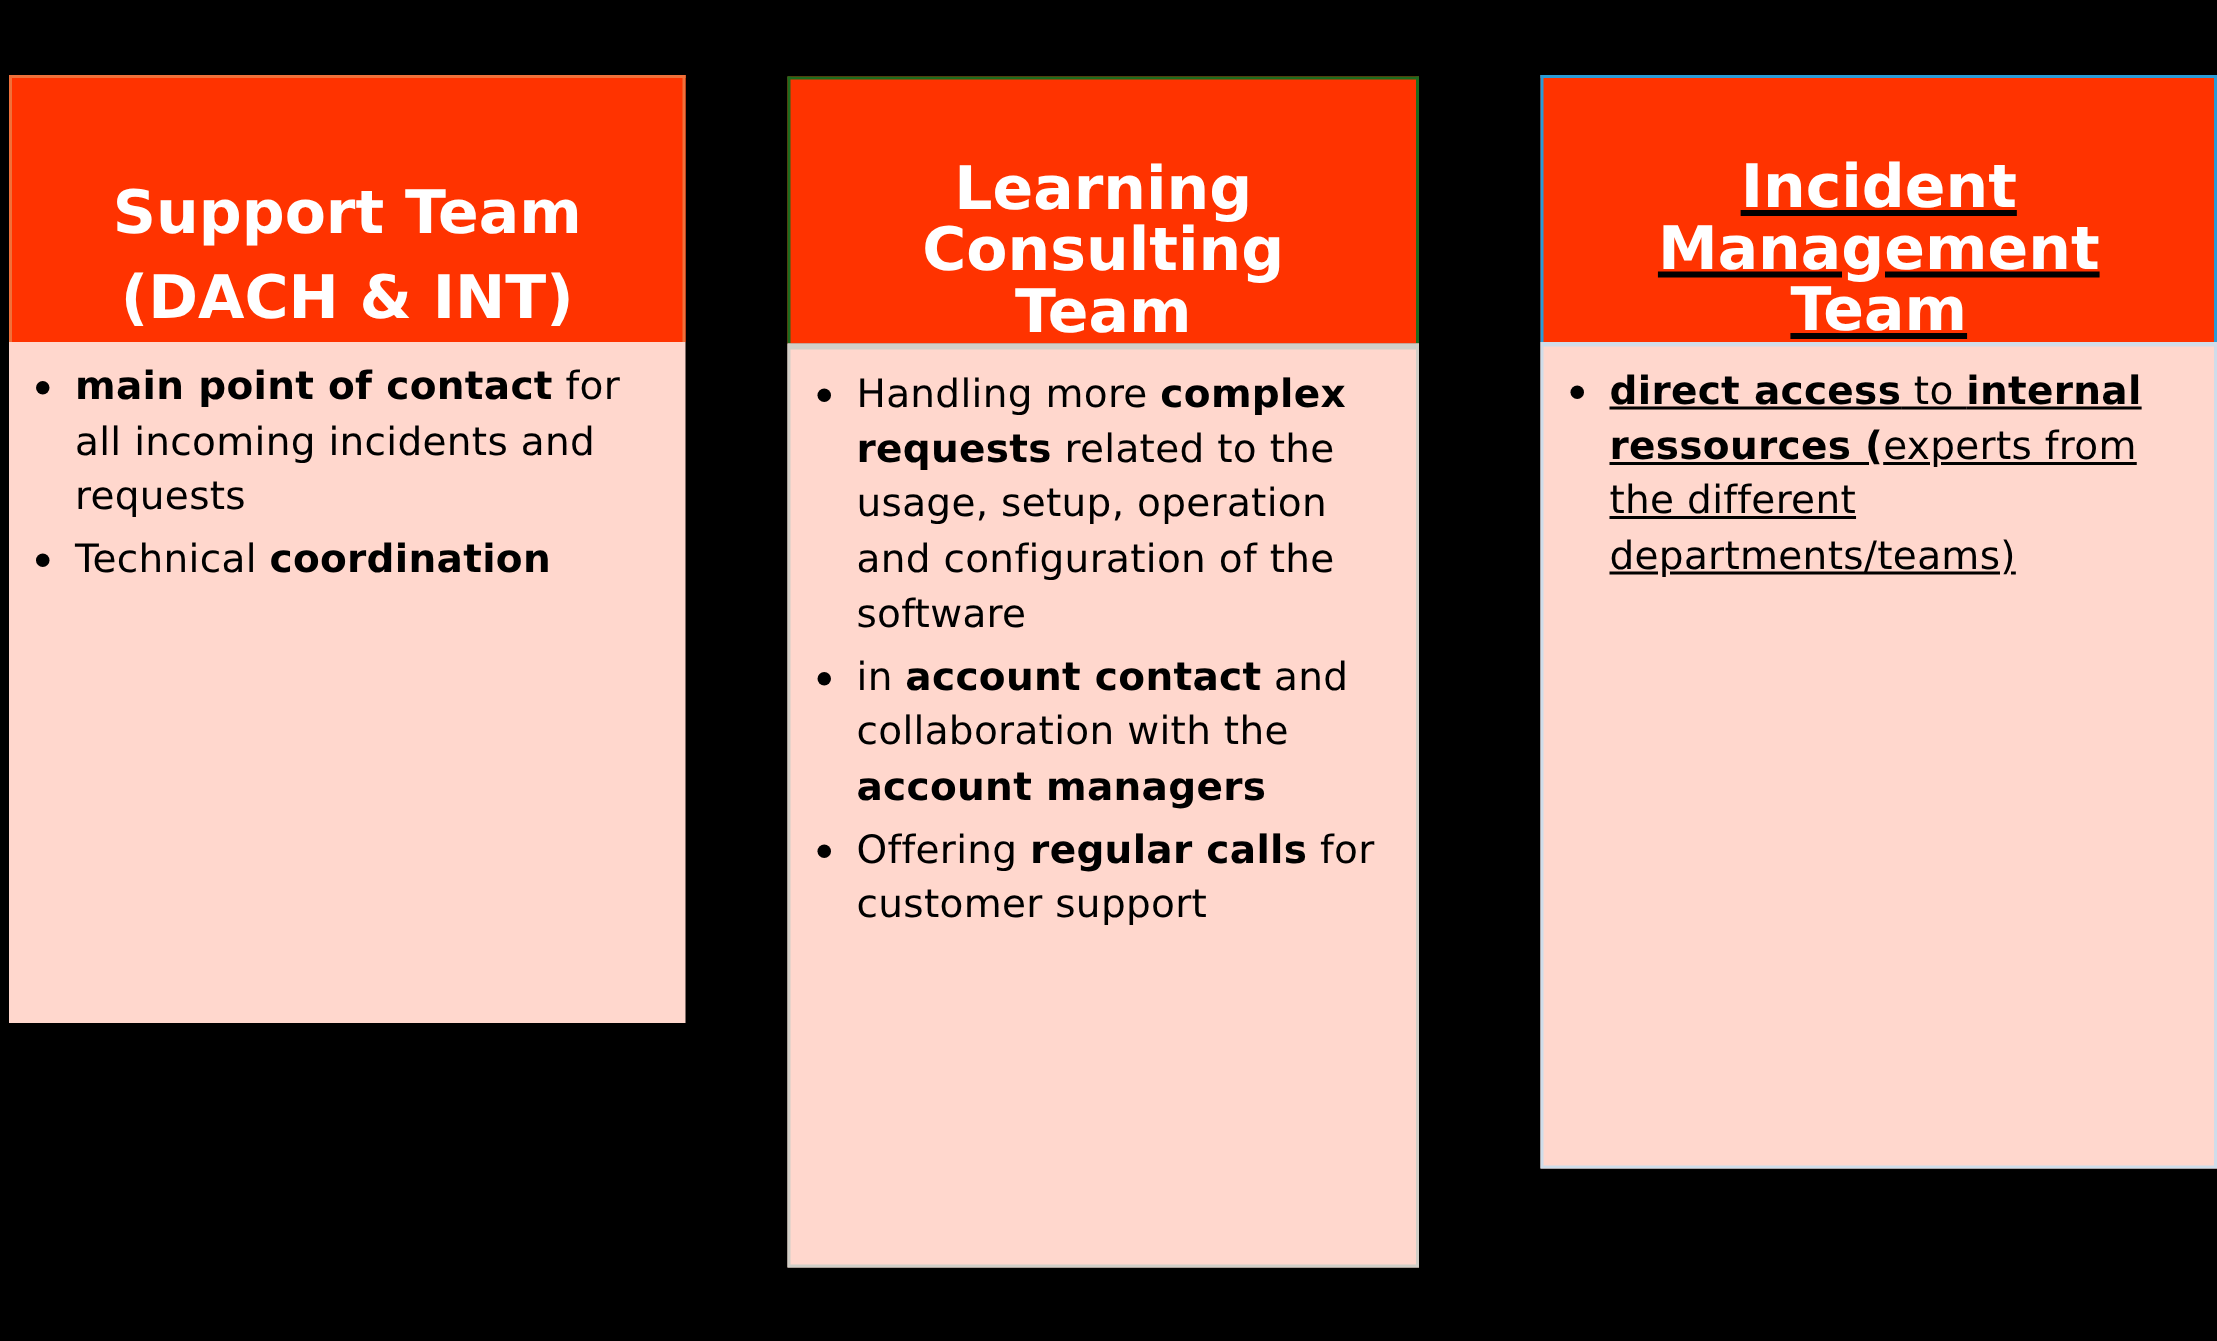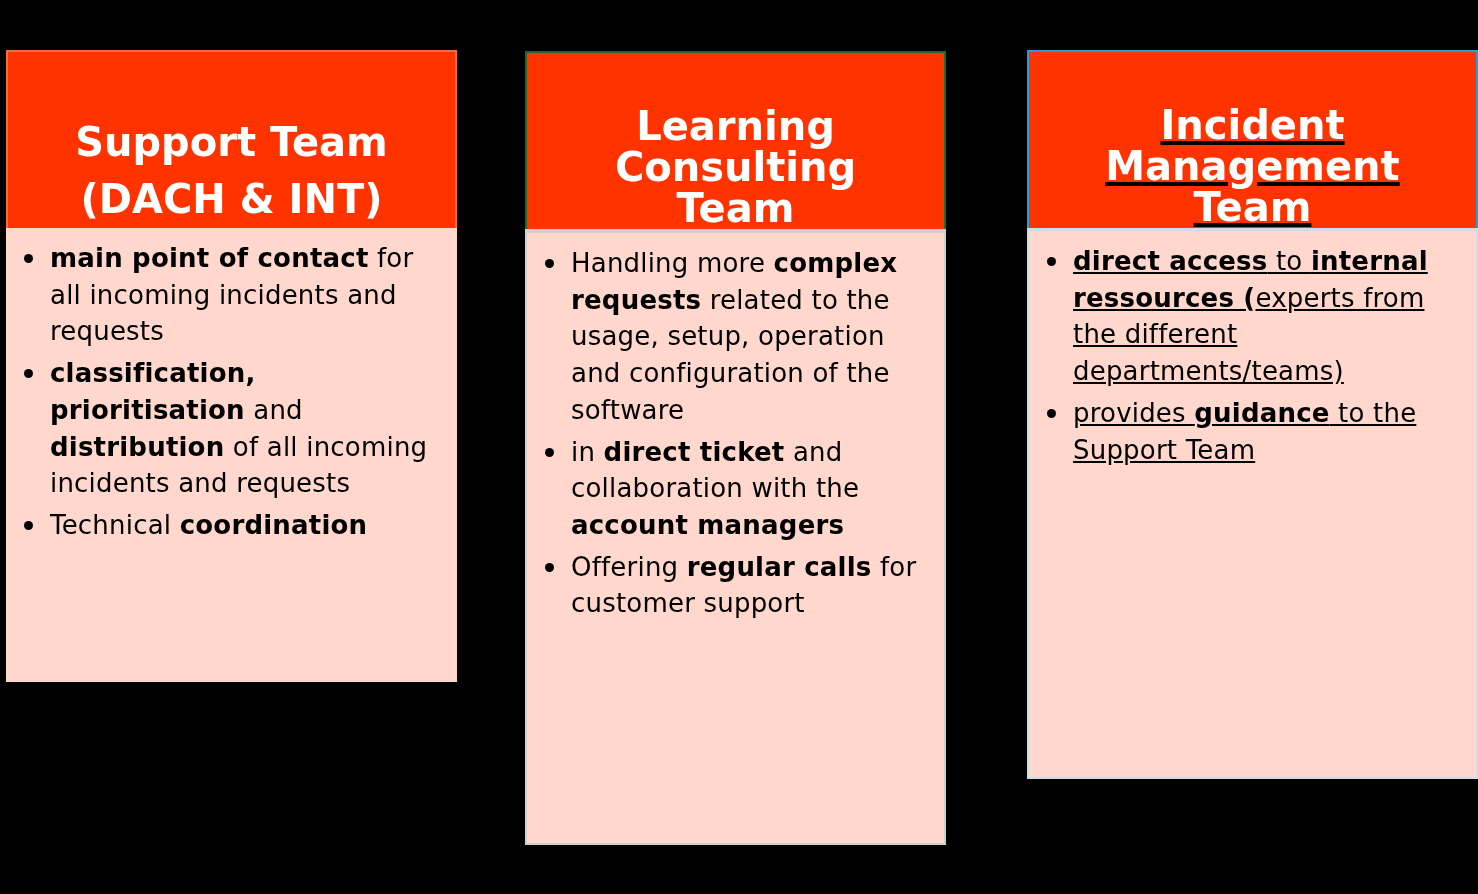--- a/index.html
+++ b/index.html
@@ -47,48 +47,46 @@
 <div class="col col-1">
   <div class="header">
     <div>
       <div class="title">Support Team</div>
       <div class="title">(DACH &amp; INT)</div>
     </div>
   </div>
   <div class="body">
     <ul>
         <li><b>main point of contact</b><span> for all incoming incidents and requests</span></li>
-        <li><b>classification, prioritisation</b><span> and </span><b>distribution</b><span> of all incoming incidents and requests</span></li>
         <li><span>Technical </span><b>coordination</b></li>
       </ul>
   </div>
 </div>
 
 <div class="col col-2">
   <div class="header">
     <div>
       <div>Learning Consulting</div>
       <div>Team</div>
     </div>
   </div>
   <div class="body">
     <ul>
         <li><span>Handling more </span><b>complex requests</b><span> related to the usage, setup, operation and configuration of the software</span></li>
-        <li><span>in </span><b>direct ticket</b><span> and collaboration with the </span><b>account managers</b></li>
+        <li><span>in </span><b>account contact</b><span> and collaboration with the </span><b>account managers</b></li>
         <li><span>Offering </span><b>regular calls</b><span> for customer support</span></li>
       </ul>
   </div>
 </div>
 
 <div class="col col-3">
   <div class="header">
     <div>
       <div>Incident Management</div>
       <div>Team</div>
     </div>
   </div>
   <div class="body">
     <ul>
         <li><b>direct access</b><span> to </span><b>internal ressources (</b><span>experts from the different departments/teams)</span></li>
-        <li><span>provides </span><b>guidance</b><span> to the Support Team</span></li>
       </ul>
   </div>
 </div>
 
 </body></html>

